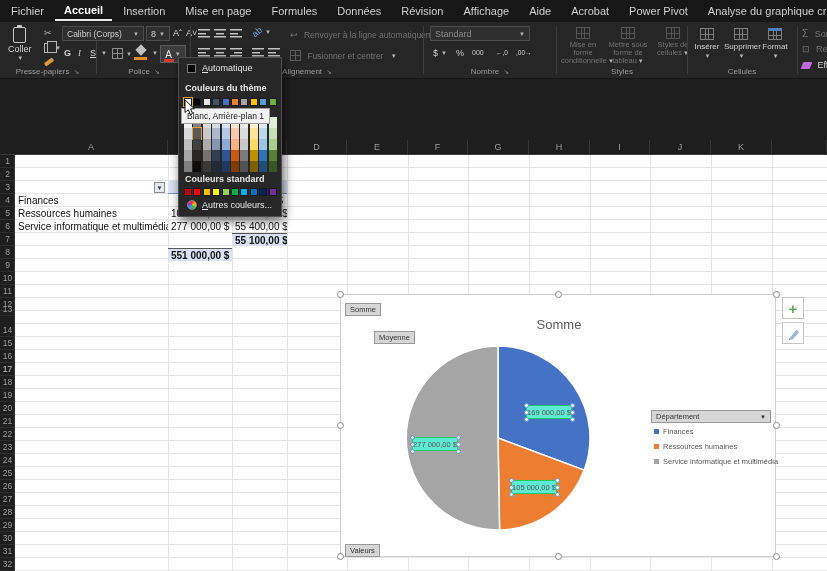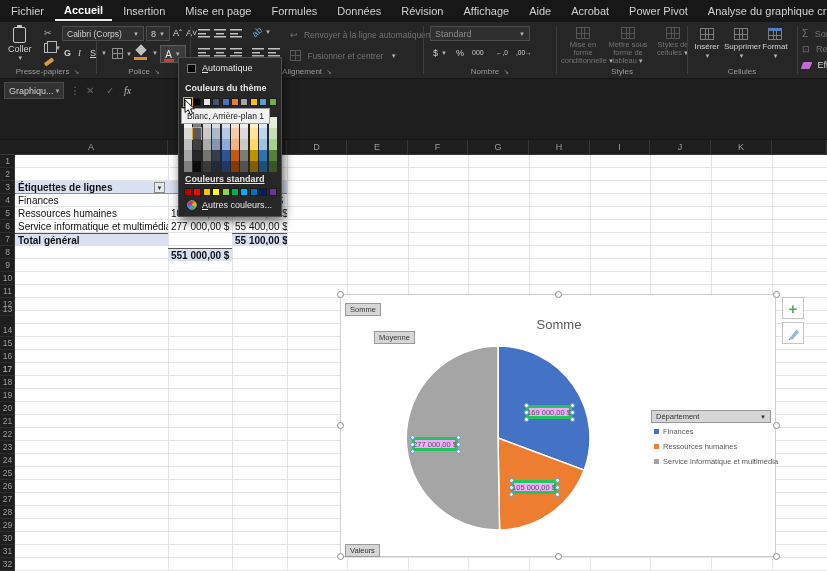--- a/index.html
+++ b/index.html
@@ -69,21 +69,21 @@
   .cell.num{text-align:right;}
   .pvt{background:#D9E1F2;font-weight:bold;}
   .filterbtn{position:absolute;width:11px;height:11px;background:#e3e7ee;border:1px solid #8c8c8c;
              font-size:6px;color:#333;text-align:center;line-height:10px;}
 
   
   #chart{position:absolute;left:340px;top:294px;width:436px;height:263px;background:#fff;border:1px solid #cfcfcf;z-index:5;}
   .fldbtn{position:absolute;background:#d6d6d6;border:1px solid #999;color:#333;font-size:7.5px;
           padding:1px 4px;line-height:9px;z-index:6;white-space:nowrap;}
   #ctitle{position:absolute;left:0;top:22px;width:436px;text-align:center;font-size:13px;color:#595959;}
-  .dlab{position:absolute;background:#f0abfc;border:3px solid #22c55e;font-size:7.5px;color:#555;
+  .dlab{position:absolute;background:#5eead4;border:1px solid #22c55e;font-size:7.5px;color:#555;
         display:flex;align-items:center;justify-content:center;white-space:nowrap;z-index:7;}
   .hdl{position:absolute;width:7px;height:7px;border-radius:50%;background:#fff;border:1px solid #8a8a8a;z-index:8;}
   .lhdl{position:absolute;width:5px;height:5px;border-radius:50%;background:#fff;border:1px solid #5b9bd5;z-index:9;}
   #legbtn{position:absolute;left:310px;top:115px;width:120px;height:13px;background:#d6d6d6;border:1px solid #999;
           color:#333;font-size:7.5px;display:flex;align-items:center;justify-content:space-between;padding:0 4px;z-index:6;}
   .legit{position:absolute;left:313px;display:flex;align-items:center;gap:4px;font-size:7.5px;color:#595959;z-index:6;white-space:nowrap;}
   .legsw{width:5px;height:5px;display:inline-block;}
   .ctool{position:absolute;left:782px;width:22px;height:22px;background:#fff;border:1px solid #c4c4c4;z-index:6;
          display:flex;align-items:center;justify-content:center;}
 
@@ -258,31 +258,20 @@
     <div class="cellbtn" style="left:724px;top:6px;"><span class="mini-grid" style="display:inline-block;"></span><br><span>Supprimer</span><br><span class="ddv">▼</span></div>
     <div class="cellbtn" style="left:758px;top:6px;"><span class="mini-grid" style="display:inline-block;border-top:3px solid #4d7ebf;"></span><br><span>Format</span><br><span class="ddv">▼</span></div>
     <div class="glabel" style="left:688px;width:108px;"><span>Cellules</span></div>
     <div class="vsep" style="left:797px;"></div>
 
     <div class="rbtn dim" style="left:802px;top:6px;"><span style="font-size:10px;">Σ</span>&nbsp;<span>Somme</span></div>
     <div class="rbtn dim" style="left:802px;top:22px;"><span style="font-size:9px;">⊡</span>&nbsp;<span>Recopier</span></div>
     <div class="rbtn" style="left:802px;top:38px;"><span class="ic-eraser"></span>&nbsp;<span>Effacer</span></div>
   </div>
 
-  <div id="fbar">
-    <div id="namebox">
-        <span>Graphiqu...</span>
-        <span class="ddv">▼</span>
-      </div>
-    <div class="fbtn" style="left:70px;color:#7a7a7a;">⋮</div>
-    <div class="fbtn" style="left:86px;color:#6a6a6a;">✕</div>
-    <div class="fbtn" style="left:106px;color:#6a6a6a;">✓</div>
-    <div class="fbtn" style="left:124px;color:#bdbdbd;font-style:italic;font-family:'Liberation Serif',serif;">fx</div>
-    <div class="abs" style="left:145px;top:3px;right:4px;height:17px;"></div>
-  </div>
 
   <div id="corner">
       <i></i>
     </div>
   <div id="colhdr">
       <div class="colcell" style="left: 15px; width: 153px;">A</div>
       <div class="colcell" style="left: 168px; width: 64px;">B</div>
       <div class="colcell" style="left: 232px; width: 55px;">C</div>
       <div class="colcell" style="left: 287px; width: 60px;">D</div>
       <div class="colcell" style="left: 347px; width: 61px;">E</div>
@@ -474,21 +463,21 @@
           <span class="vsw" style="background: rgb(31, 78, 121);"></span>
         </span>
         <span class="vcol">
           <span class="vsw" style="background: rgb(226, 239, 217);"></span>
           <span class="vsw" style="background: rgb(197, 224, 179);"></span>
           <span class="vsw" style="background: rgb(168, 208, 141);"></span>
           <span class="vsw" style="background: rgb(83, 129, 53);"></span>
           <span class="vsw" style="background: rgb(55, 86, 35);"></span>
         </span>
       </div>
-    <div class="mhd" style="top:116px;text-decoration:underline;">Couleurs standard</div>
+    <div class="mhd" style="top:116px;">Couleurs standard</div>
     <div class="swrow" style="top:130px;" id="stdRow">
         <span class="sw" style="background: rgb(192, 0, 0);"></span>
         <span class="sw" style="background: rgb(255, 0, 0);"></span>
         <span class="sw" style="background: rgb(255, 192, 0);"></span>
         <span class="sw" style="background: rgb(255, 255, 0);"></span>
         <span class="sw" style="background: rgb(146, 208, 80);"></span>
         <span class="sw" style="background: rgb(0, 176, 80);"></span>
         <span class="sw" style="background: rgb(0, 176, 240);"></span>
         <span class="sw" style="background: rgb(0, 112, 192);"></span>
         <span class="sw" style="background: rgb(0, 32, 96);"></span>
@@ -507,34 +496,32 @@
     <div class="vline" style="left: 232px;"></div>
     <div class="vline" style="left: 287px;"></div>
     <div class="vline" style="left: 347px;"></div>
     <div class="vline" style="left: 408px;"></div>
     <div class="vline" style="left: 468px;"></div>
     <div class="vline" style="left: 529px;"></div>
     <div class="vline" style="left: 590px;"></div>
     <div class="vline" style="left: 650px;"></div>
     <div class="vline" style="left: 711px;"></div>
     <div class="vline" style="left: 772px;"></div>
-    <div class="cell pvt" style="left: 15px; top: 181px; width: 153px; padding-left: 3px; padding-right: 4px; border-bottom: 1px solid rgb(122, 147, 196);">Étiquettes de lignes</div>
     <div class="cell num pvt" style="left: 168px; top: 181px; width: 64px; padding-left: 3px; padding-right: 4px; border-bottom: 1px solid rgb(122, 147, 196);">S</div>
     <div class="cell num pvt" style="left: 232px; top: 181px; width: 55px; padding-left: 3px; padding-right: 4px; border-bottom: 1px solid rgb(122, 147, 196);"></div>
     <div class="filterbtn" style="left: 154px; top: 182px;">▼</div>
     <div class="cell" style="left: 15px; top: 194px; width: 153px; padding-left: 3px; padding-right: 4px;">Finances</div>
     <div class="cell num" style="left: 168px; top: 194px; width: 64px; padding-left: 3px; padding-right: 4px;"></div>
     <div class="cell num" style="left: 232px; top: 194px; width: 55px; padding-left: 3px; padding-right: 4px;">$</div>
     <div class="cell" style="left: 15px; top: 207px; width: 153px; padding-left: 3px; padding-right: 4px;">Ressources humaines</div>
     <div class="cell num" style="left: 168px; top: 207px; width: 64px; padding-left: 3px; padding-right: 4px;">105 000,00 $</div>
     <div class="cell num" style="left: 232px; top: 207px; width: 55px; padding-left: 3px; padding-right: 4px;">52 500,00 $</div>
     <div class="cell" style="left: 15px; top: 220px; width: 153px; padding-left: 3px; padding-right: 4px;">Service informatique et multimédia</div>
     <div class="cell num" style="left: 168px; top: 220px; width: 64px; padding-left: 3px; padding-right: 4px;">277 000,00 $</div>
     <div class="cell num" style="left: 232px; top: 220px; width: 55px; padding-left: 3px; padding-right: 4px;">55 400,00 $</div>
-    <div class="cell pvt" style="left: 15px; top: 233px; width: 153px; padding-left: 3px; padding-right: 4px; border-top: 1px solid rgb(85, 85, 85);">Total général</div>
     <div class="cell num pvt" style="left: 168px; top: 248px; width: 64px; padding-left: 3px; padding-right: 4px; border-top: 1px solid rgb(85, 85, 85);">551 000,00 $</div>
     <div class="cell num pvt" style="left: 232px; top: 233px; width: 55px; padding-left: 3px; padding-right: 4px; border-top: 1px solid rgb(85, 85, 85);">55 100,00 $</div>
     <div class="hdl" style="left: 337px; top: 291px;"></div>
     <div class="hdl" style="left: 555px; top: 291px;"></div>
     <div class="hdl" style="left: 773px; top: 291px;"></div>
     <div class="hdl" style="left: 337px; top: 422px;"></div>
     <div class="hdl" style="left: 773px; top: 422px;"></div>
     <div class="hdl" style="left: 337px; top: 553px;"></div>
     <div class="hdl" style="left: 555px; top: 553px;"></div>
     <div class="hdl" style="left: 773px; top: 553px;"></div>

